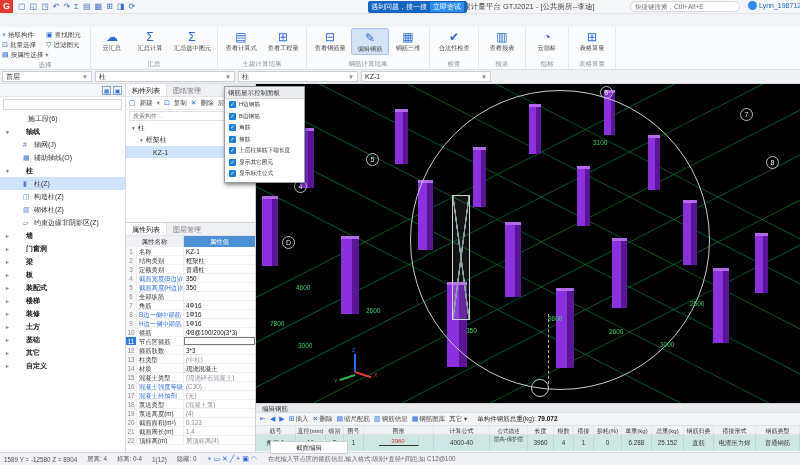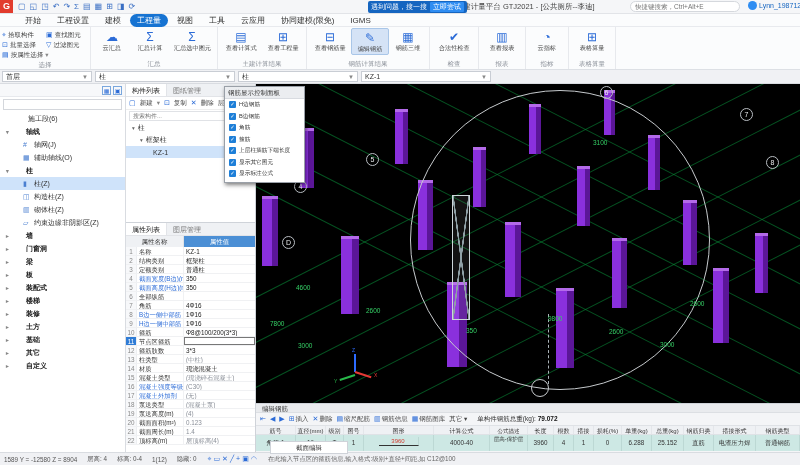--- a/index.html
+++ b/index.html
@@ -170,32 +170,20 @@
       <span>遇到问题，搜一搜</span>
       <span class="try">立即尝试</span>
     </div>
     <input class="qsearch" placeholder="快捷键搜索，Ctrl+Alt+E" style="">
     <div class="userbox">
       <span class="avatar"></span>
       <span>Lynn_198712</span>
     </div>
   </div>
 
-  <div class="tabbar">
-
-  <div class="rtab">开始</div>
-      <div class="rtab">工程设置</div>
-      <div class="rtab">建模</div>
-      <div class="rtab active">工程量</div>
-      <div class="rtab">视图</div>
-      <div class="rtab">工具</div>
-      <div class="rtab">云应用</div>
-      <div class="rtab">协同建模(限免)</div>
-      <div class="rtab">IGMS</div>
-    </div>
 
   <div class="ribbon">
     <div class="rgroup">
       <div class="sgrid">
         <div class="sbtn">
             <span class="sic">⌖</span>
             <span>拾取构件</span>
           </div>
         <div class="sbtn">
             <span class="sic">▣</span>

